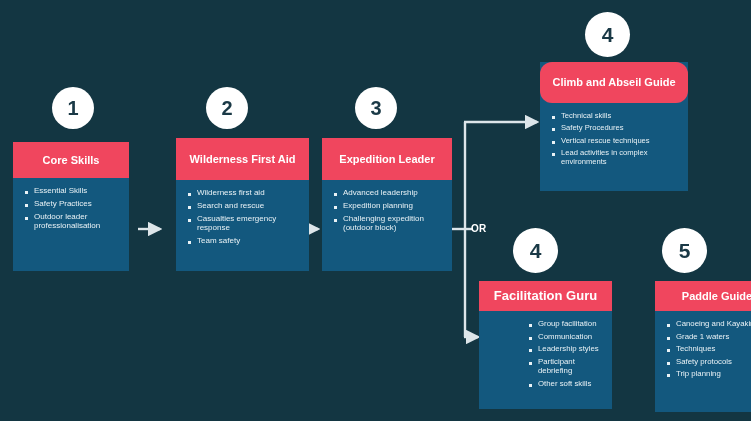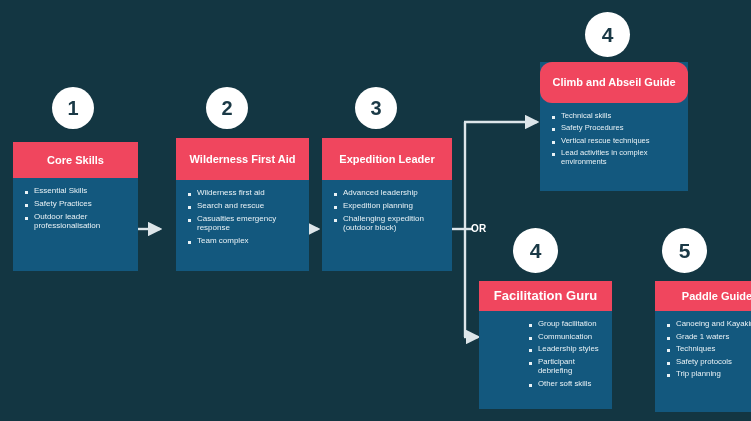--- a/index.html
+++ b/index.html
@@ -61,42 +61,42 @@
     <line x1="465" y1="122" x2="465" y2="337" stroke="#DDE6EA" stroke-width="2.4"></line>
 
     <line x1="464" y1="122" x2="537" y2="122" stroke="#DDE6EA" stroke-width="2.4" marker-end="url(#ah)"></line>
 
     <line x1="464" y1="337" x2="478" y2="337" stroke="#DDE6EA" stroke-width="2.4" marker-end="url(#ah)"></line>
   </svg>
 
   <div class="circle" style="left:52px;top:87px;width:42px;height:42px;font-size:20px;">
     <span>1</span>
   </div>
-  <div class="card" style="left:13px;top:142px;width:125px;height:129px;">
+  <div class="card" style="left:13px;top:142px;width:116px;height:129px;">
     <div class="card-head" style="height:36px;font-size:11px;">Core Skills</div>
     <div class="card-body" style="font-size:8px;">
       <ul>
         <li>Essential Skills</li>
         <li>Safety Practices</li>
         <li>Outdoor leader professionalisation</li>
       </ul>
     </div>
   </div>
 
   <div class="circle" style="left:206px;top:87px;width:42px;height:42px;font-size:20px;">
     <span>2</span>
   </div>
   <div class="card" style="left:176px;top:138px;width:133px;height:133px;">
     <div class="card-head" style="height:42px;font-size:11px;">Wilderness First Aid</div>
     <div class="card-body" style="font-size:8px;">
       <ul>
         <li>Wilderness first aid</li>
         <li>Search and rescue</li>
         <li>Casualties emergency response</li>
-        <li>Team complex</li>
+        <li>Team safety</li>
       </ul>
     </div>
   </div>
 
   <div class="circle" style="left:355px;top:87px;width:42px;height:42px;font-size:20px;">
     <span>3</span>
   </div>
   <div class="card" style="left:322px;top:138px;width:130px;height:133px;">
     <div class="card-head" style="height:42px;font-size:11px;">Expedition Leader</div>
     <div class="card-body" style="font-size:8px;">

